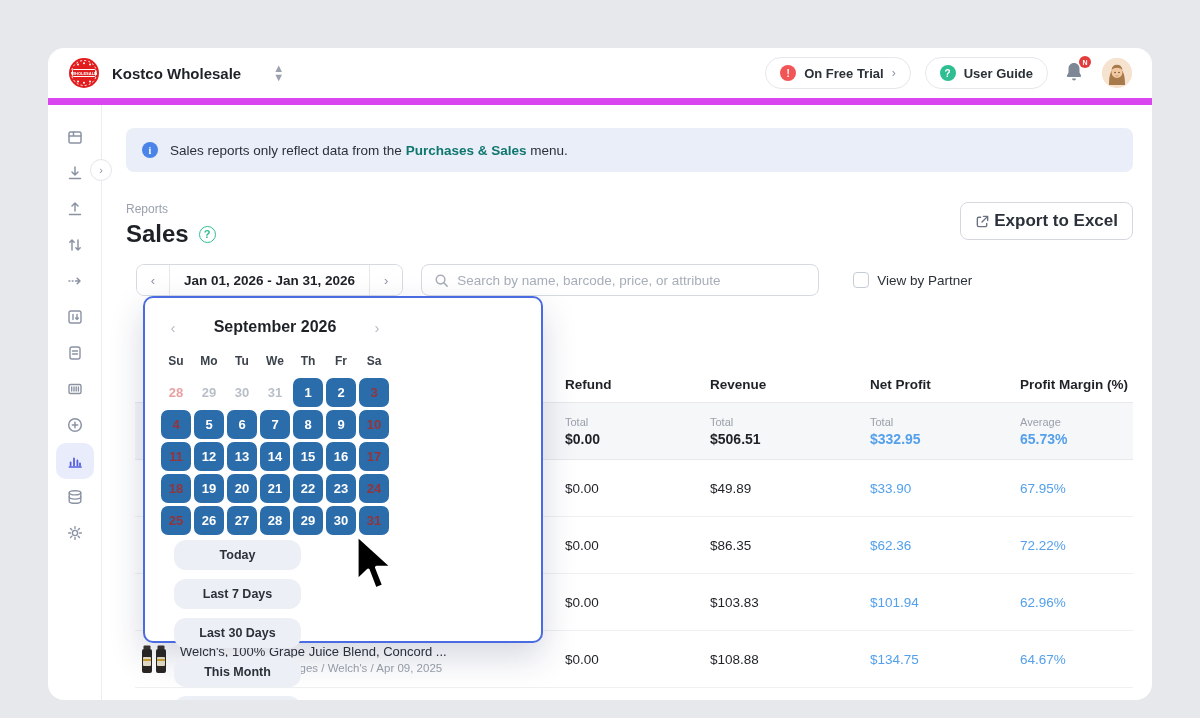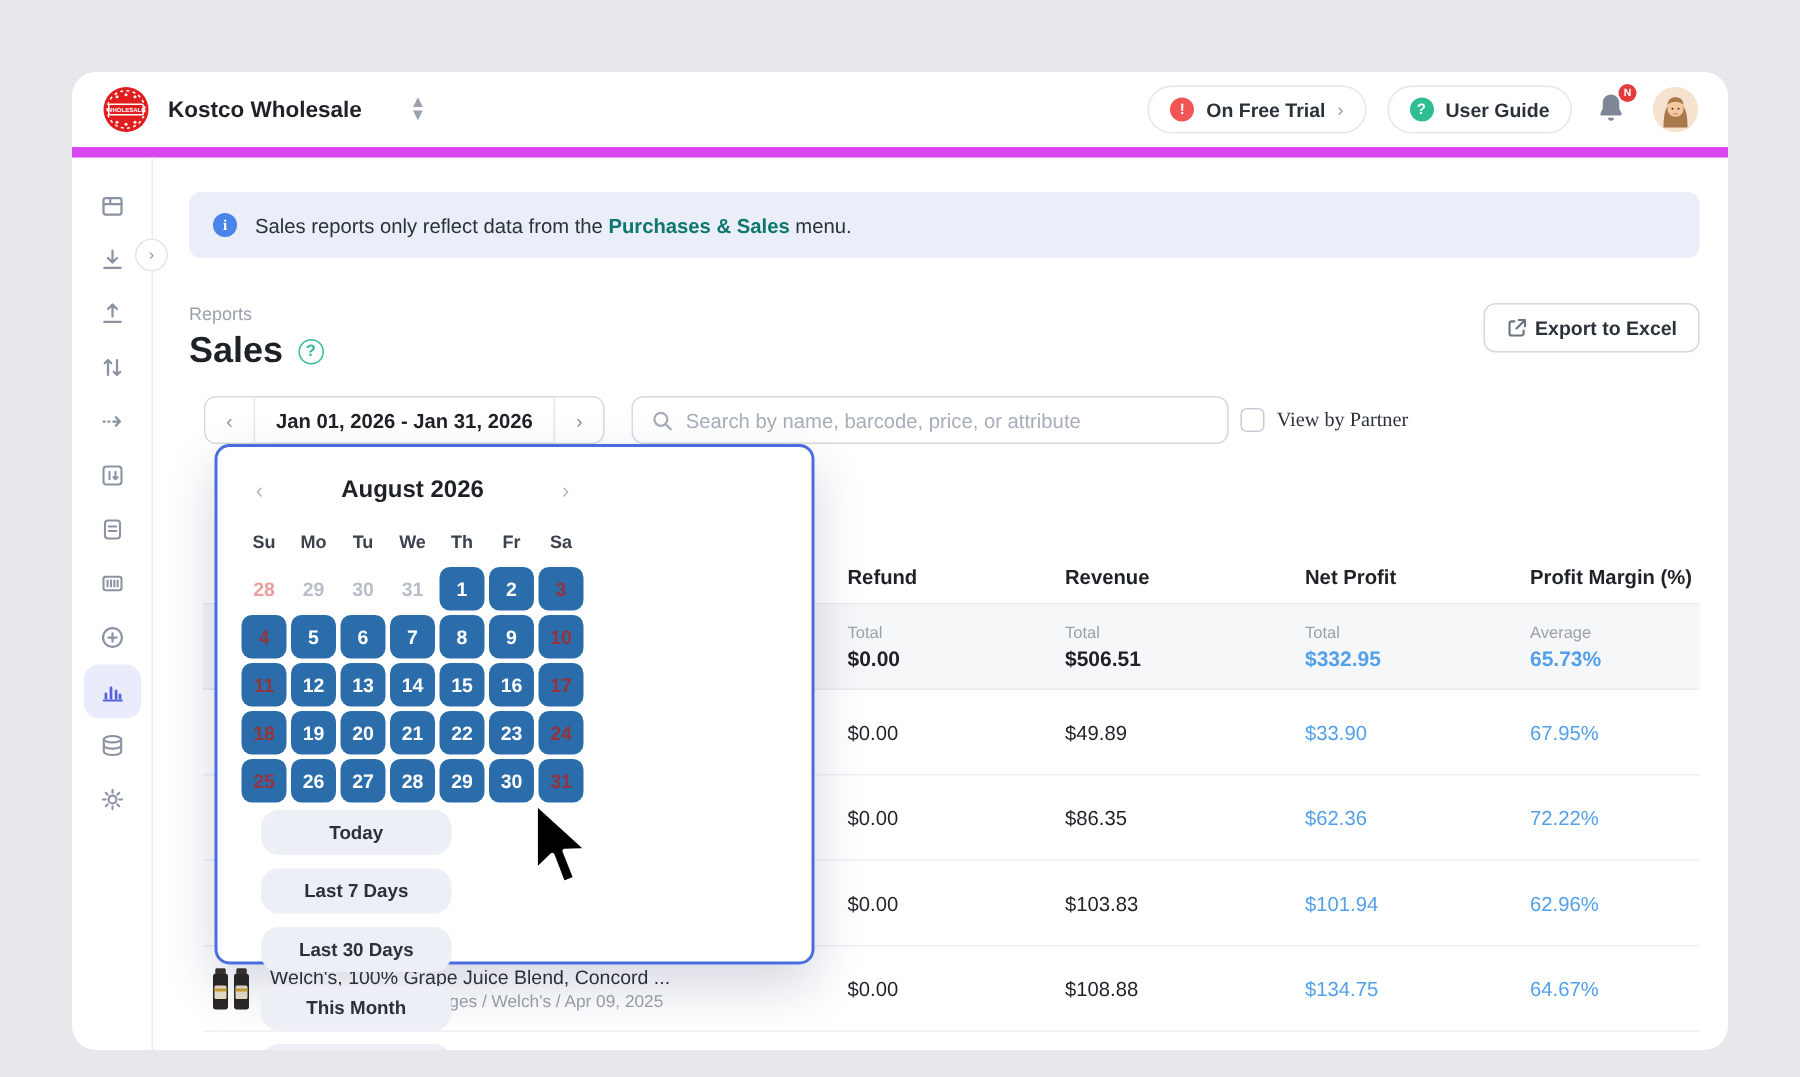--- a/index.html
+++ b/index.html
@@ -36,34 +36,34 @@
   .banner { background:#e9eef8; border-radius:8px; height:44px; display:flex; align-items:center; gap:12px; padding:0 16px; font-size:13.5px; color:#2b3138; }
   .info-ic { width:16px; height:16px; border-radius:50%; background:#4a84e8; color:#fff; font-size:10px; font-weight:bold; font-family:"Liberation Serif", serif; display:flex; align-items:center; justify-content:center; flex:none; }
   .banner a { color:#0f766e; text-decoration:none; font-weight:600; cursor:pointer; }
 
   
   .page-head { margin-top:30px; display:flex; align-items:flex-start; }
   .breadcrumb { font-size:12px; color:#9aa1ac; }
   .title-row { display:flex; align-items:center; gap:10px; margin-top:4px; }
   .page-title { font-size:24px; font-weight:bold; color:#1e2227; }
   .help-ic { width:17px; height:17px; border-radius:50%; border:1.5px solid #2fbd92; color:#2fbd92; font-size:11px; font-weight:bold; display:flex; align-items:center; justify-content:center; cursor:pointer; }
-  .export-btn { margin-left:auto; display:flex; align-items:center; gap:4px; border:1px solid #d4d8de; background:#fff; border-radius:8px; padding:8px 14px; font-size:13px; font-weight:600; color:#2b3138; cursor:pointer; }
+  .export-btn { margin-left:auto; display:flex; align-items:center; gap:4px; border:1px solid #d4d8de; background:#fff; border-radius:8px; padding:8px 14px; font-size:17px; font-weight:600; color:#2b3138; cursor:pointer; }
   .export-btn svg { color:#6b7380; }
 
   
   .controls { margin-top:16px; display:flex; align-items:center; }
   .datenav { display:flex; align-items:stretch; border:1px solid #d6dae0; border-radius:8px; overflow:hidden; height:32px; margin-left:10px; background:#fff; }
   .datenav .nbtn { width:33px; display:flex; align-items:center; justify-content:center; color:#8b93a3; font-size:13px; cursor:pointer; background:#fff; border:none; }
   .datenav .nbtn:first-child { border-right:1px solid #e6e8ec; }
   .datenav .nbtn:last-child { border-left:1px solid #e6e8ec; }
   .datenav .dlabel { display:flex; align-items:center; padding:0 14px; font-size:13.5px; font-weight:600; color:#1e2227; cursor:pointer; }
   .search-box { margin-left:18px; width:398px; height:32px; border:1px solid #d6dae0; border-radius:8px; display:flex; align-items:center; gap:8px; padding:0 12px; background:#fff; }
   .search-box input { border:none; outline:none; flex:1; font-size:13.5px; color:#2b3138; font-family:"Liberation Sans", sans-serif; background:transparent; }
   .search-box input::placeholder { color:#a7aeb9; }
-  .vbp { margin-left:8px; display:flex; align-items:center; gap:8px; cursor:pointer;font-family:Liberation Serif, serif; }
+  .vbp { margin-left:34px; display:flex; align-items:center; gap:8px; cursor:pointer; }
   .vbp .cbx { width:16px; height:16px; border:1.5px solid #c6ccd4; border-radius:4px; background:#fff; }
   .vbp span { font-size:13.5px; color:#2b3138; }
 
   
   .table { margin-top:70px; margin-left:9px; width:998px; font-size:13.5px; }
   .trow { display:grid; grid-template-columns:318px 257px 160px 150px 113px; align-items:center; }
   .trow .c1 { padding-left:112px; }
   .thead { height:37px; border-bottom:1px solid #e7e9ec; font-weight:600; color:#1e2227; }
   .totals { height:57px; background:#f6f7f9; border-bottom:1px solid #e7e9ec; }
   .cell-label { font-size:11px; color:#9aa1ac; margin-bottom:3px; }
@@ -341,21 +341,21 @@
           <div class="blue">64.67%</div>
         </div>
       </div>
     </div>
   </div>
 
   <div class="popup">
     <div class="cal-left">
       <div class="cal-head">
         <button class="cal-chev">‹</button>
-        <div class="cal-month">August 2026</div>
+        <div class="cal-month">September 2026</div>
         <button class="cal-chev">›</button>
       </div>
       <div class="weekdays">
           <div class="wd">Su</div>
           <div class="wd">Mo</div>
           <div class="wd">Tu</div>
           <div class="wd">We</div>
           <div class="wd">Th</div>
           <div class="wd">Fr</div>
           <div class="wd">Sa</div>

